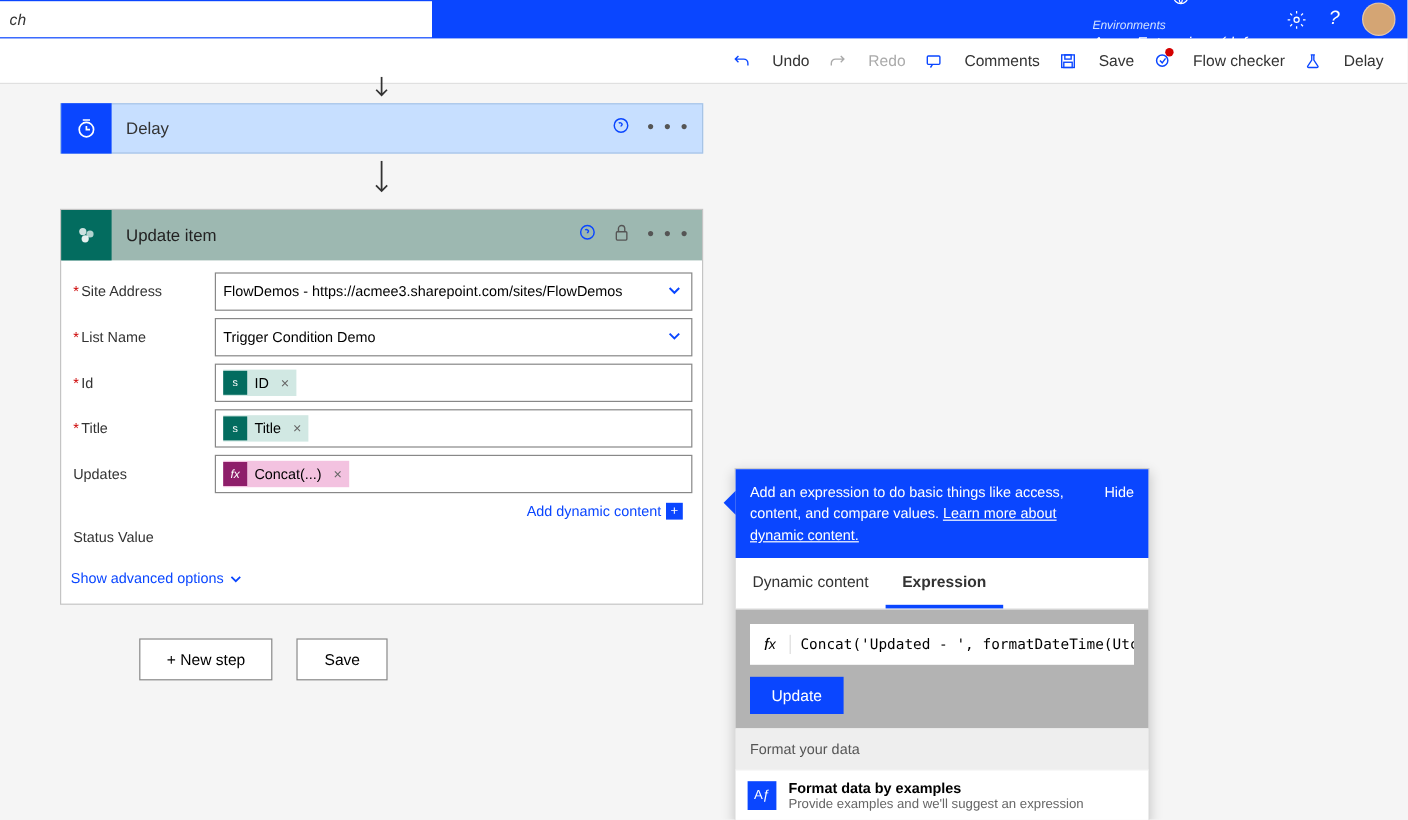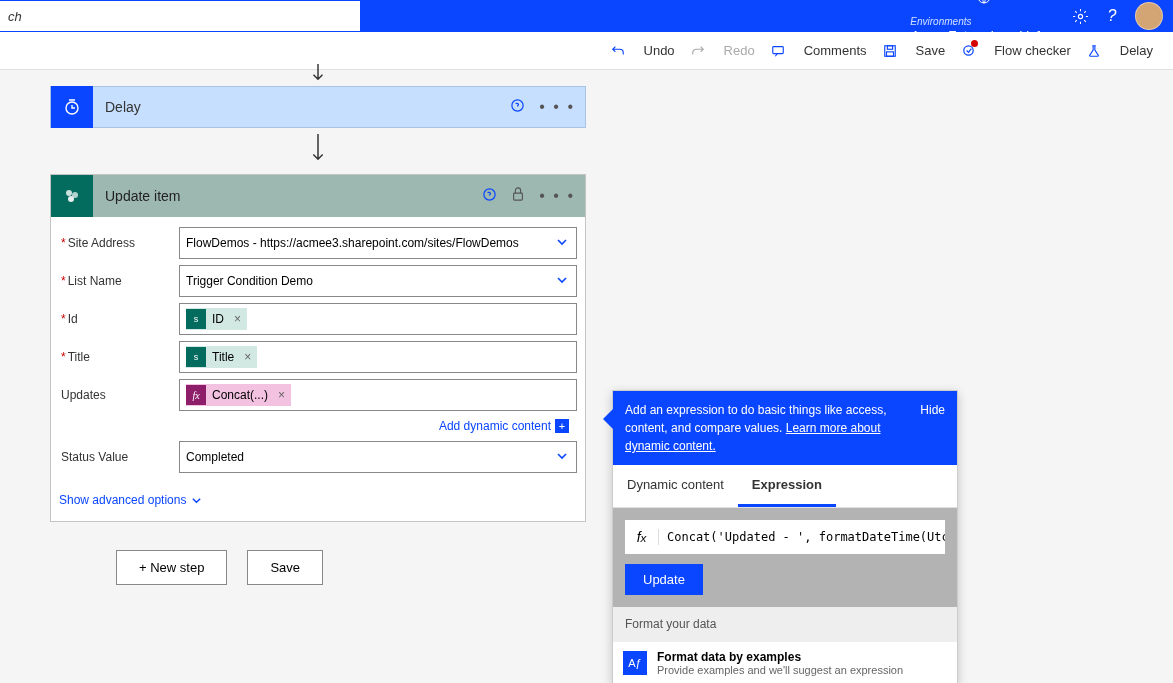--- a/index.html
+++ b/index.html
@@ -42,21 +42,21 @@
 .form-row { display: flex; align-items: center; margin-bottom: 6px; }
 .form-label { width: 120px; font-size: 12px; color: #333; padding-left: 2px; }
 .form-label .req { color: #cc0000; margin-right: 2px; }
 .form-input-wrap { flex: 1; border: 1px solid #888; height: 32px; display: flex; align-items: center; padding: 0 6px; font-size: 12px; position: relative; background: white; }
 .chev-down { position: absolute; right: 8px; color: #0a46ff; }
 
 .token { display: inline-flex; align-items: center; height: 22px; padding: 0 2px 0 0; font-size: 12px; gap: 4px; }
 .token-sp { background: #d1e8e3; }
 .token-sp .token-icon { width: 20px; height: 20px; background: #036c5f; display: flex; align-items: center; justify-content: center; color: white; font-size: 9px; }
 .token-fx { background: #f3c2e0; }
-.token-fx .token-icon { width: 20px; height: 20px; background: #8e1e6a; display: flex; align-items: center; justify-content: center; color: white; font-size: 10px; font-style: italic; font-family: Liberation Serif, serif; }
+.token-fx .token-icon { width: 20px; height: 20px; background: #8e1e6a; display: flex; align-items: center; justify-content: center; color: white; font-size: 10px; font-style: italic; }
 .token-text { padding: 0 2px; }
 .token-x { padding: 0 4px; color: #666; cursor: pointer; }
 
 .dyn-link-row { display: flex; justify-content: flex-end; align-items: center; font-size: 12px; padding: 2px 8px 8px 0; }
 .dyn-link { color: #0a46ff; cursor: pointer; }
 .dyn-plus { width: 14px; height: 14px; background: #0a46ff; color: white; font-size: 11px; display: flex; align-items: center; justify-content: center; margin-left: 4px; }
 
 .adv-link { color: #0a46ff; font-size: 12px; padding: 10px 8px 14px 8px; display: flex; align-items: center; gap: 5px; cursor: pointer; }
 
 
@@ -271,26 +271,20 @@
             <span class="token-x">×</span>
           </span>
         </div>
       </div>
       <div class="dyn-link-row">
         <span class="dyn-link">Add dynamic content</span>
         <span class="dyn-plus">+</span>
       </div>
       <div class="form-row">
         <div class="form-label"><span>Status Value</span></div>
-        <div class="form-input-wrap">
-          <span>Completed</span>
-          <span class="chev-down"><svg width="12" height="12" viewBox="0 0 12 12" fill="none" stroke="#0a46ff" stroke-width="1.6">
-                <path d="M2 4l4 4 4-4"></path>
-              </svg></span>
-        </div>
       </div>
     </div>
     <div class="adv-link">
       <span>Show advanced options</span>
       <svg width="11" height="11" viewBox="0 0 12 12" fill="none" stroke="#0a46ff" stroke-width="1.6">
           <path d="M2 4l4 4 4-4"></path>
         </svg>
     </div>
   </div>
 

